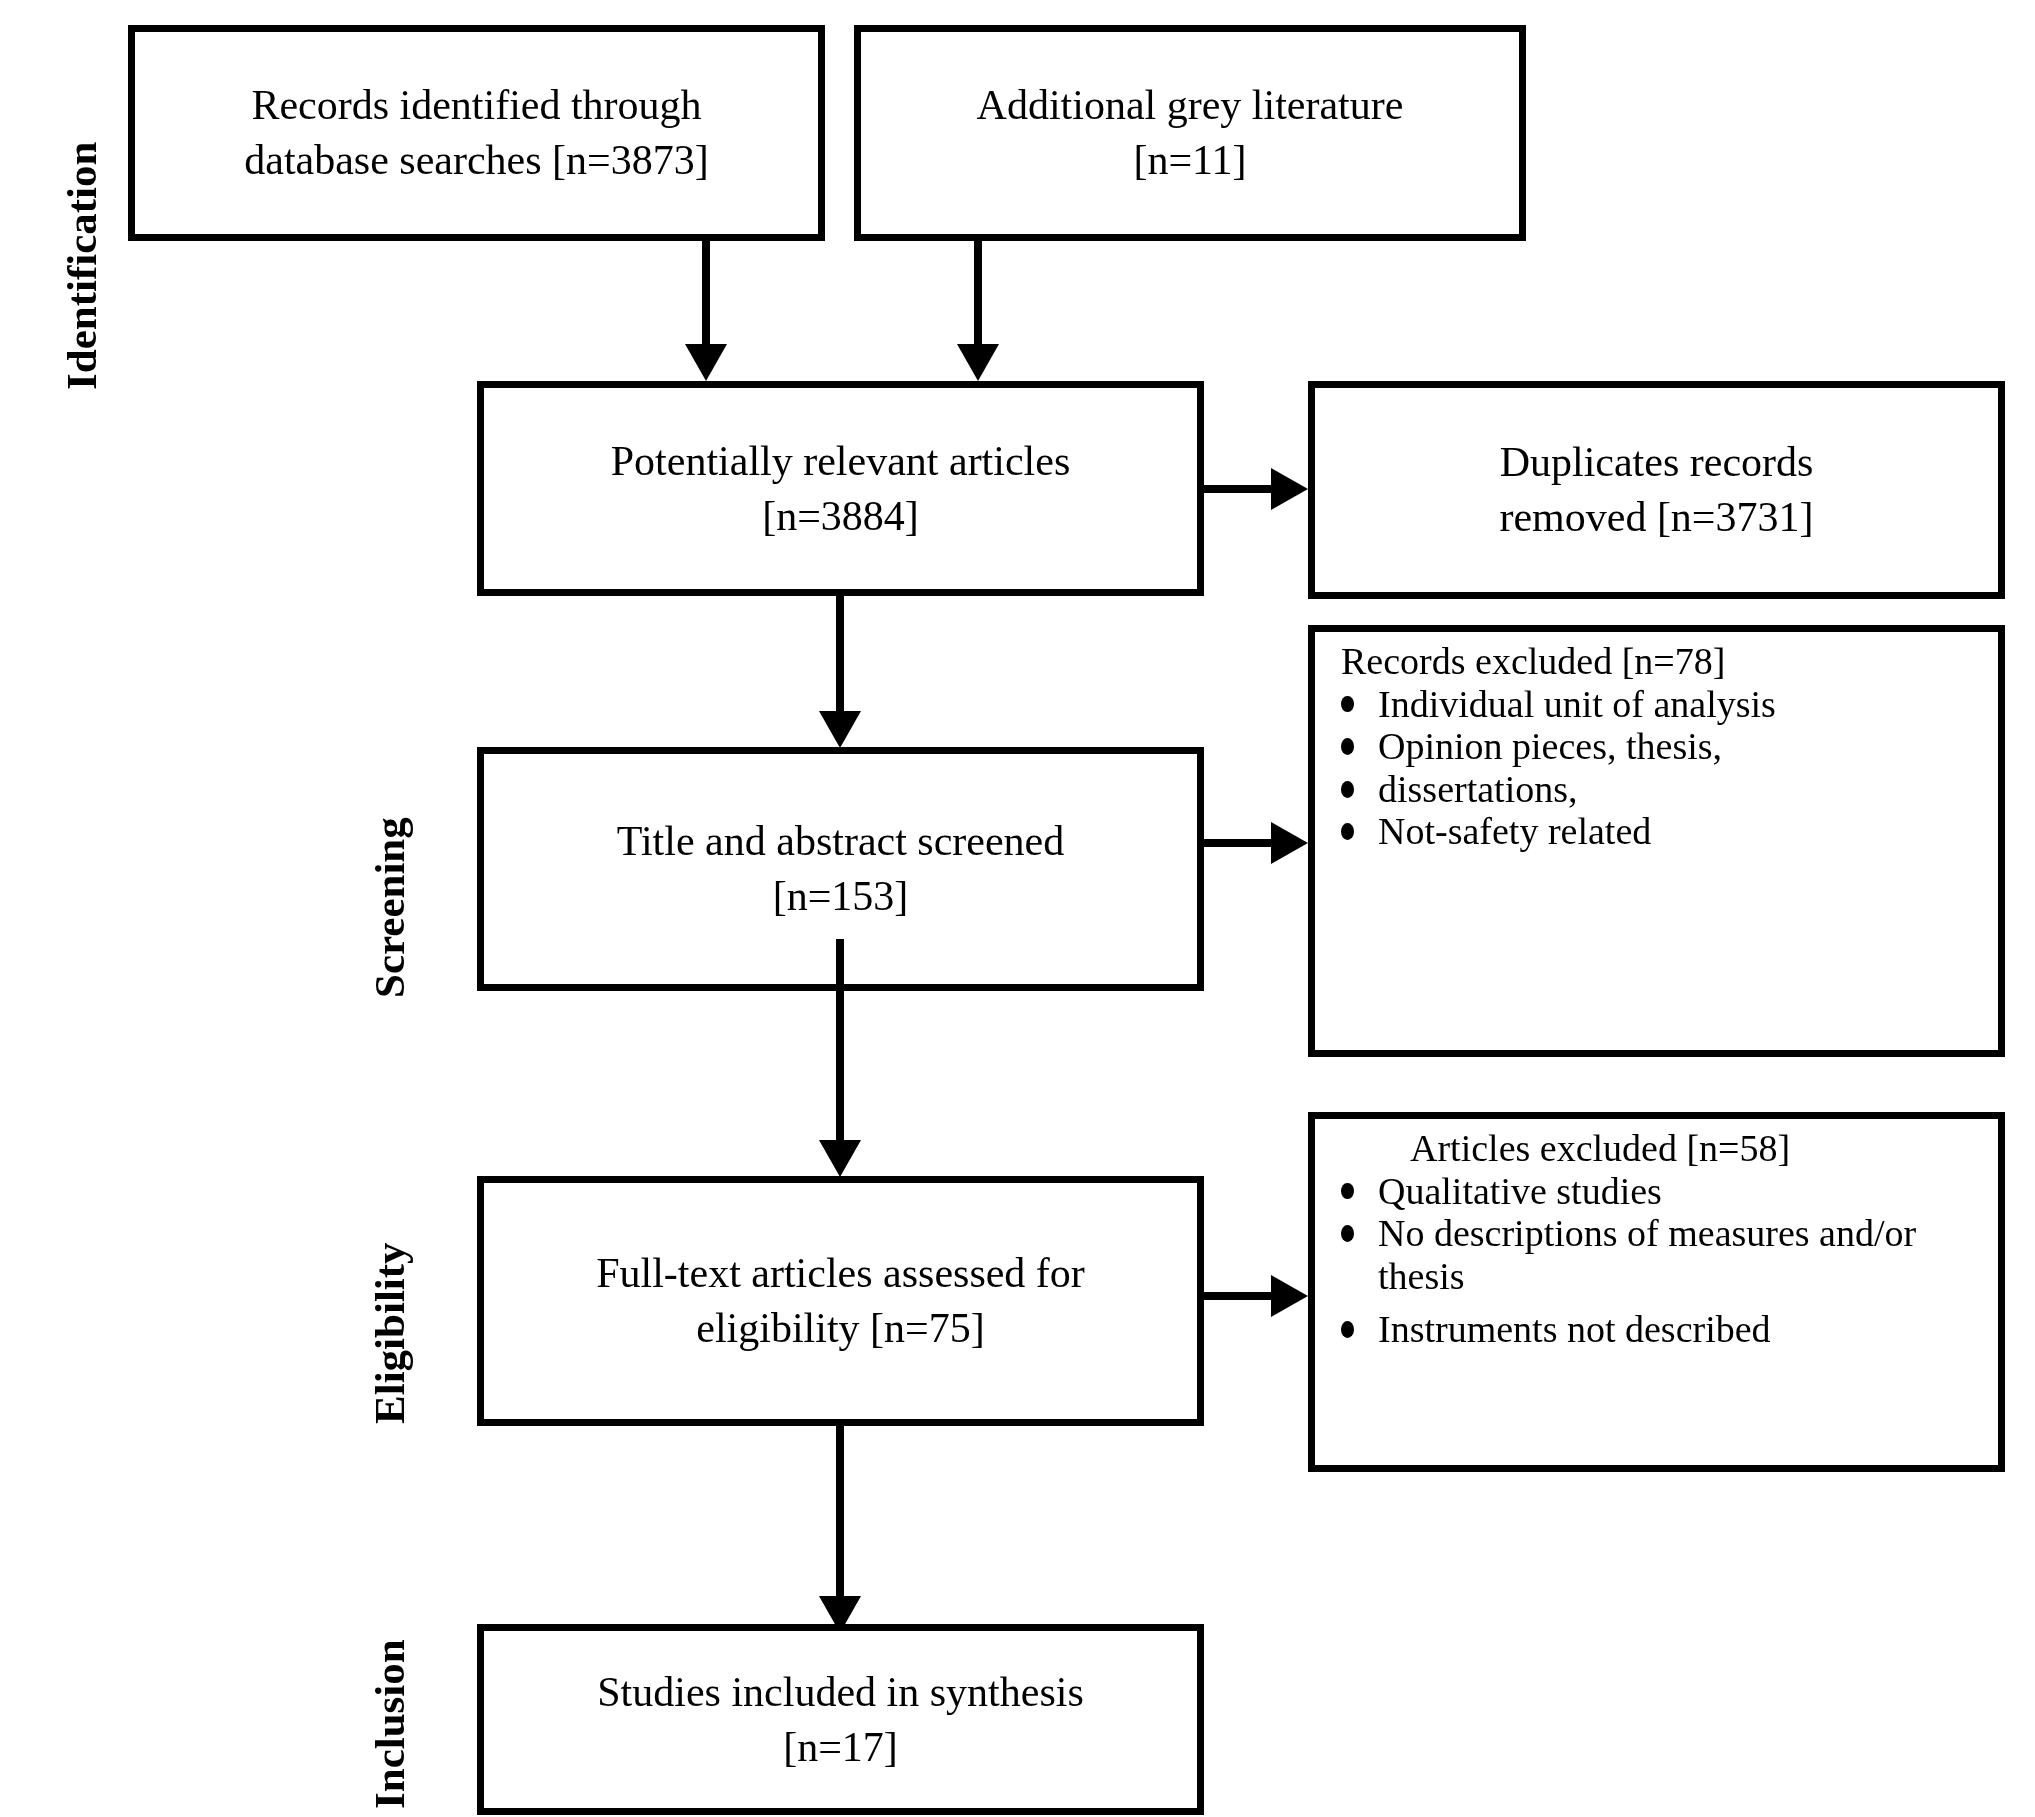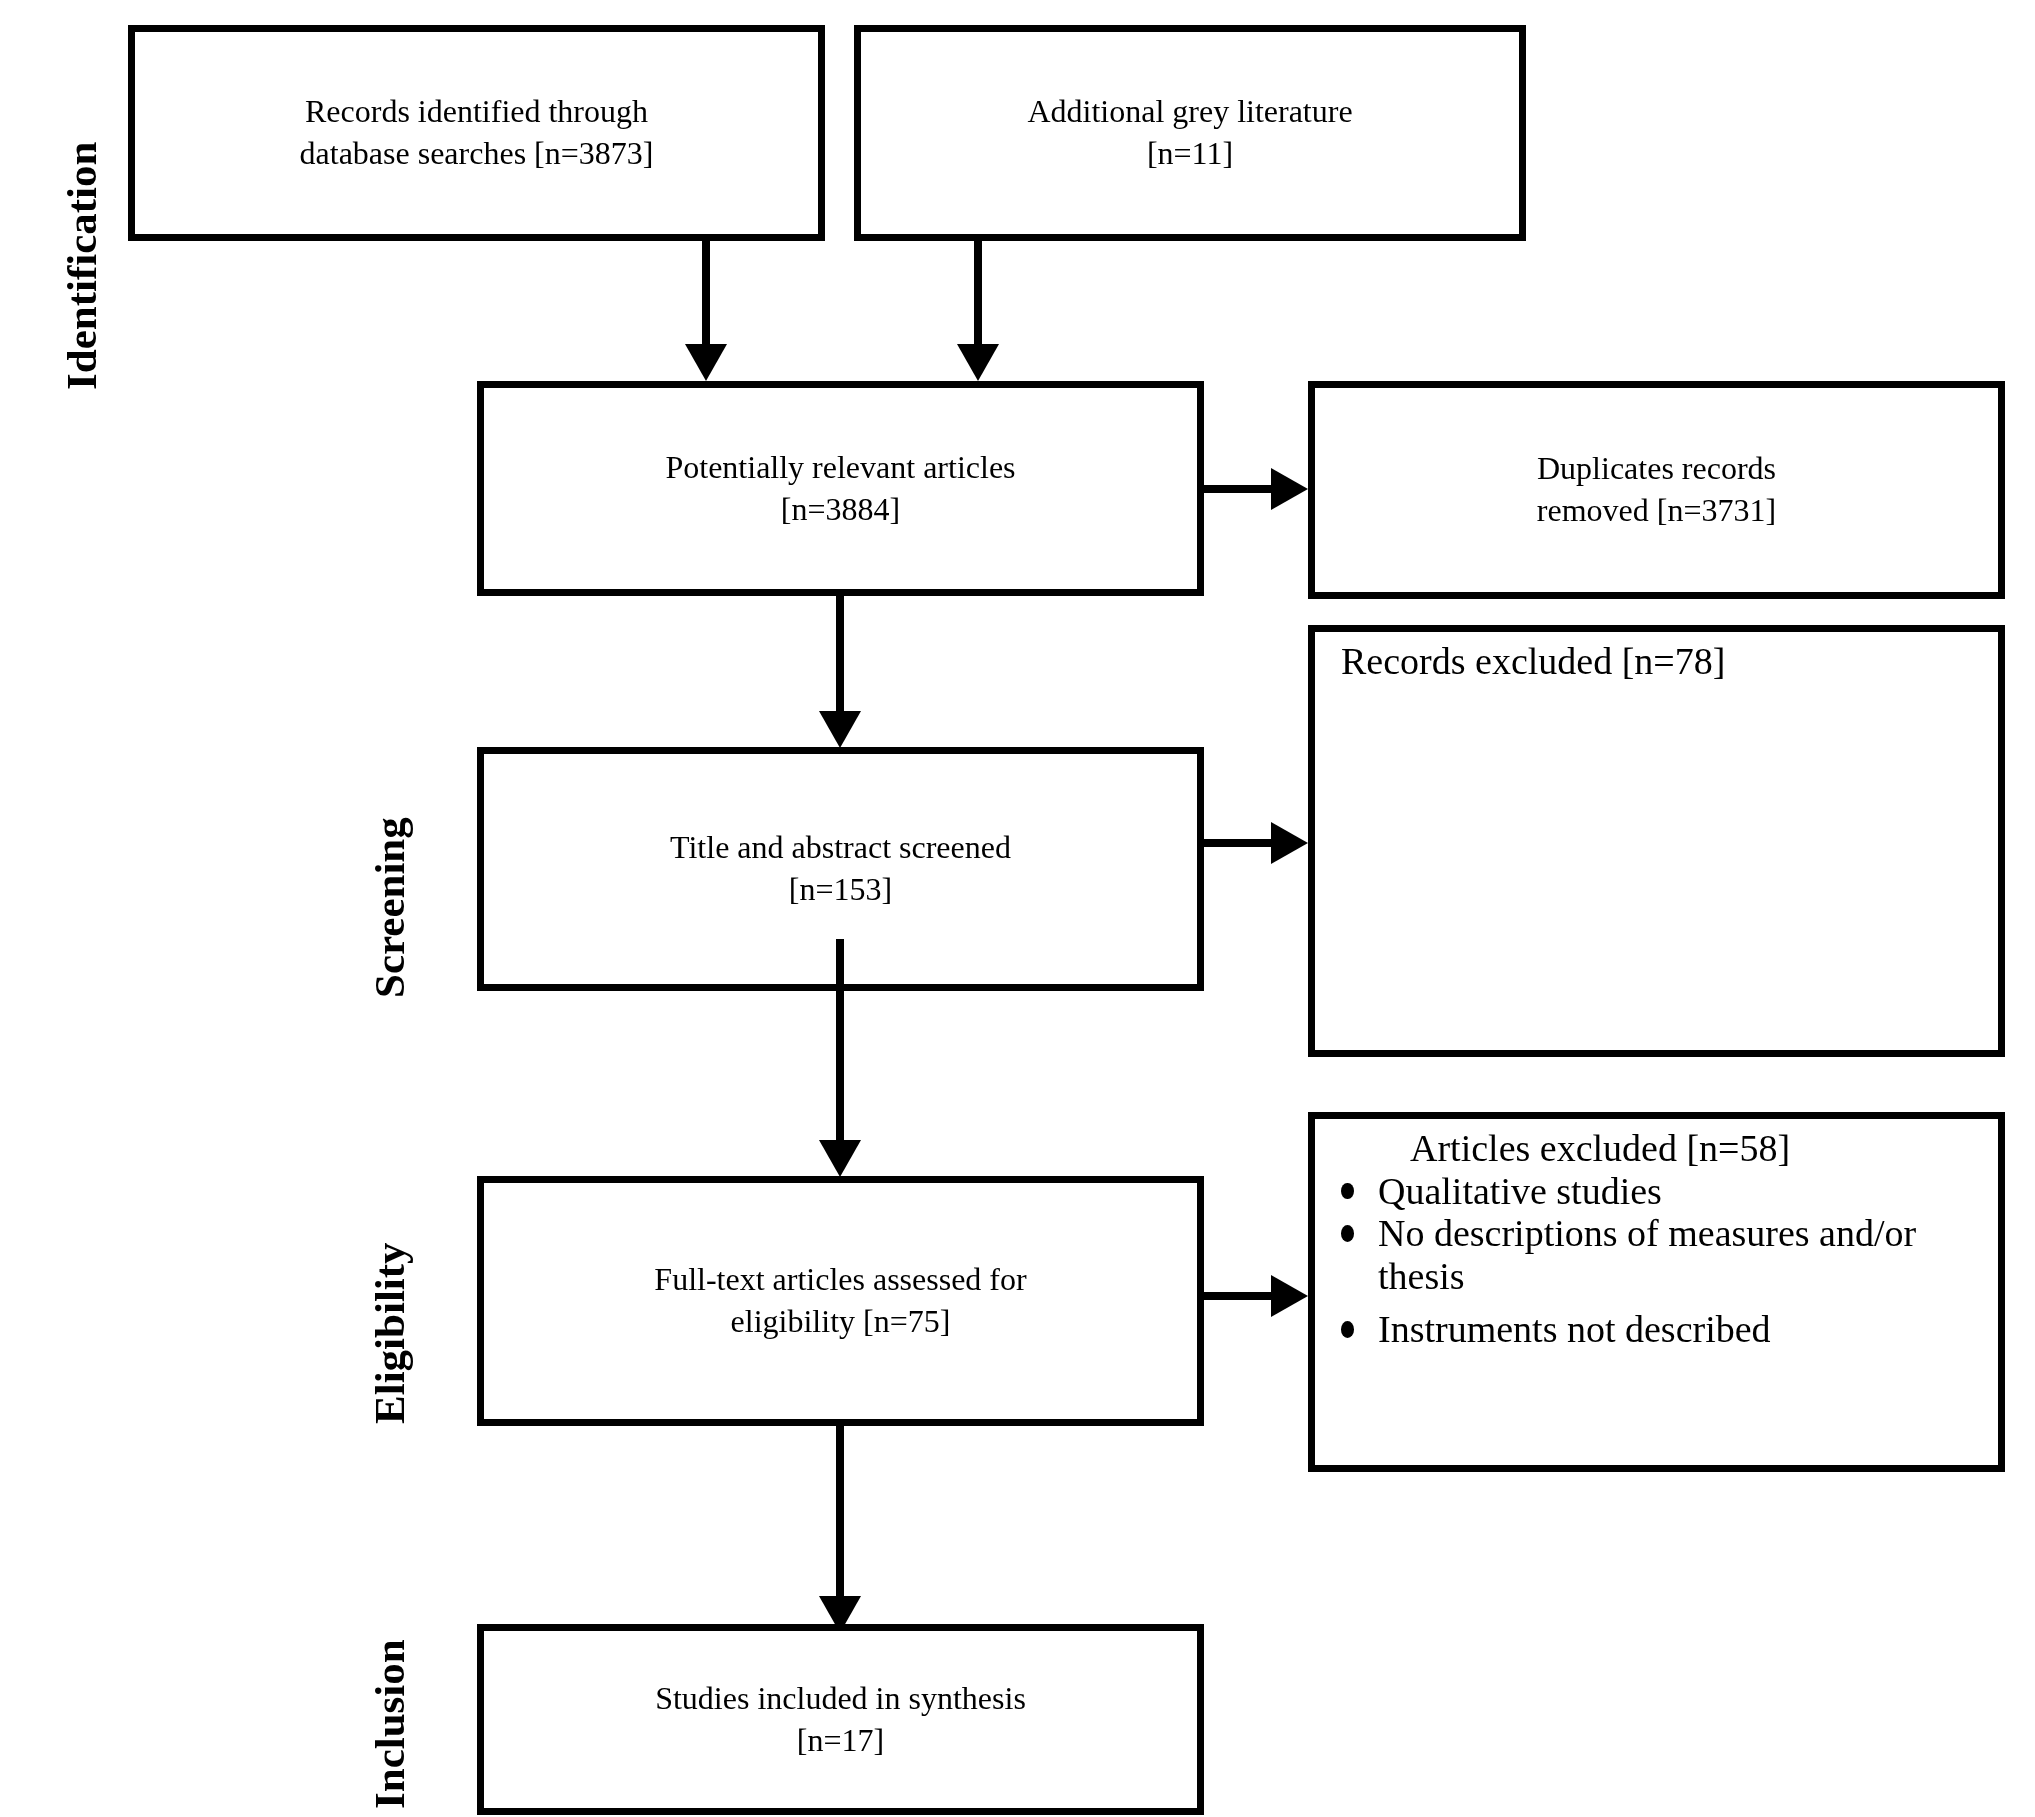--- a/index.html
+++ b/index.html
@@ -4,21 +4,21 @@
 <style>
   html,body{margin:0;padding:0;background:#ffffff;}
   body{width:2035px;height:1818px;position:relative;
        font-family:"Liberation Serif","DejaVu Serif",serif;color:#000;}
 
   #stage{position:absolute;left:0;top:0;width:2035px;height:1818px;overflow:hidden;}
 
   
   .box{position:absolute;box-sizing:border-box;border:7.7px solid #000;background:#fff;
        display:flex;flex-direction:column;align-items:center;justify-content:center;
-       text-align:center;line-height:1.30;font-size:32px;}
+       text-align:center;line-height:1.30;font-size:42px;}
   .box .ln{display:block;white-space:nowrap;}
 
   
   .boxlist{position:absolute;box-sizing:border-box;border:7.7px solid #000;background:#fff;
            font-size:38px;line-height:1.12;padding:8.3px 0 0 0;}
   .boxlist .hdr{display:block;white-space:nowrap;}
   .boxlist ul{list-style:none;margin:0;padding:0;}
   .boxlist li{position:relative;padding-left:63px;margin:0;}
   .boxlist li .bul{position:absolute;left:26px;top:0.34em;width:13px;height:16.7px;
                    background:#000;border-radius:50%;}
@@ -83,20 +83,38 @@
   <div class="vline" style="left:836px;top:596px;height:116px;"></div>
   <div class="arrowdown" style="left:819px;top:711px;"></div>
 
   <div class="box" style="left:477px;top:747px;width:727px;height:244px;">
     <span class="ln">Title and abstract screened</span>
     <span class="ln">[n=153]</span>
   </div>
 
   <div class="boxlist" style="left:1308px;top:625px;width:697px;height:432px;">
     <span class="hdr" style="padding-left:26px;">Records excluded [n=78]</span>
+    <ul>
+      <li>
+        <span class="bul"></span>
+        <span class="txt">Individual unit of analysis</span>
+      </li>
+      <li>
+        <span class="bul"></span>
+        <span class="txt">Opinion pieces, thesis,</span>
+      </li>
+      <li>
+        <span class="bul"></span>
+        <span class="txt">dissertations,</span>
+      </li>
+      <li>
+        <span class="bul"></span>
+        <span class="txt">Not-safety related</span>
+      </li>
+    </ul>
   </div>
 
   <div class="hline" style="left:1204px;top:839px;width:72px;"></div>
   <div class="arrowright" style="left:1271px;top:822px;"></div>
 
   <div class="vline" style="left:836px;top:939px;height:203px;"></div>
   <div class="arrowdown" style="left:819px;top:1140px;"></div>
 
   <div class="box" style="left:477px;top:1176px;width:727px;height:250px;">
     <span class="ln">Full-text articles assessed for</span>

